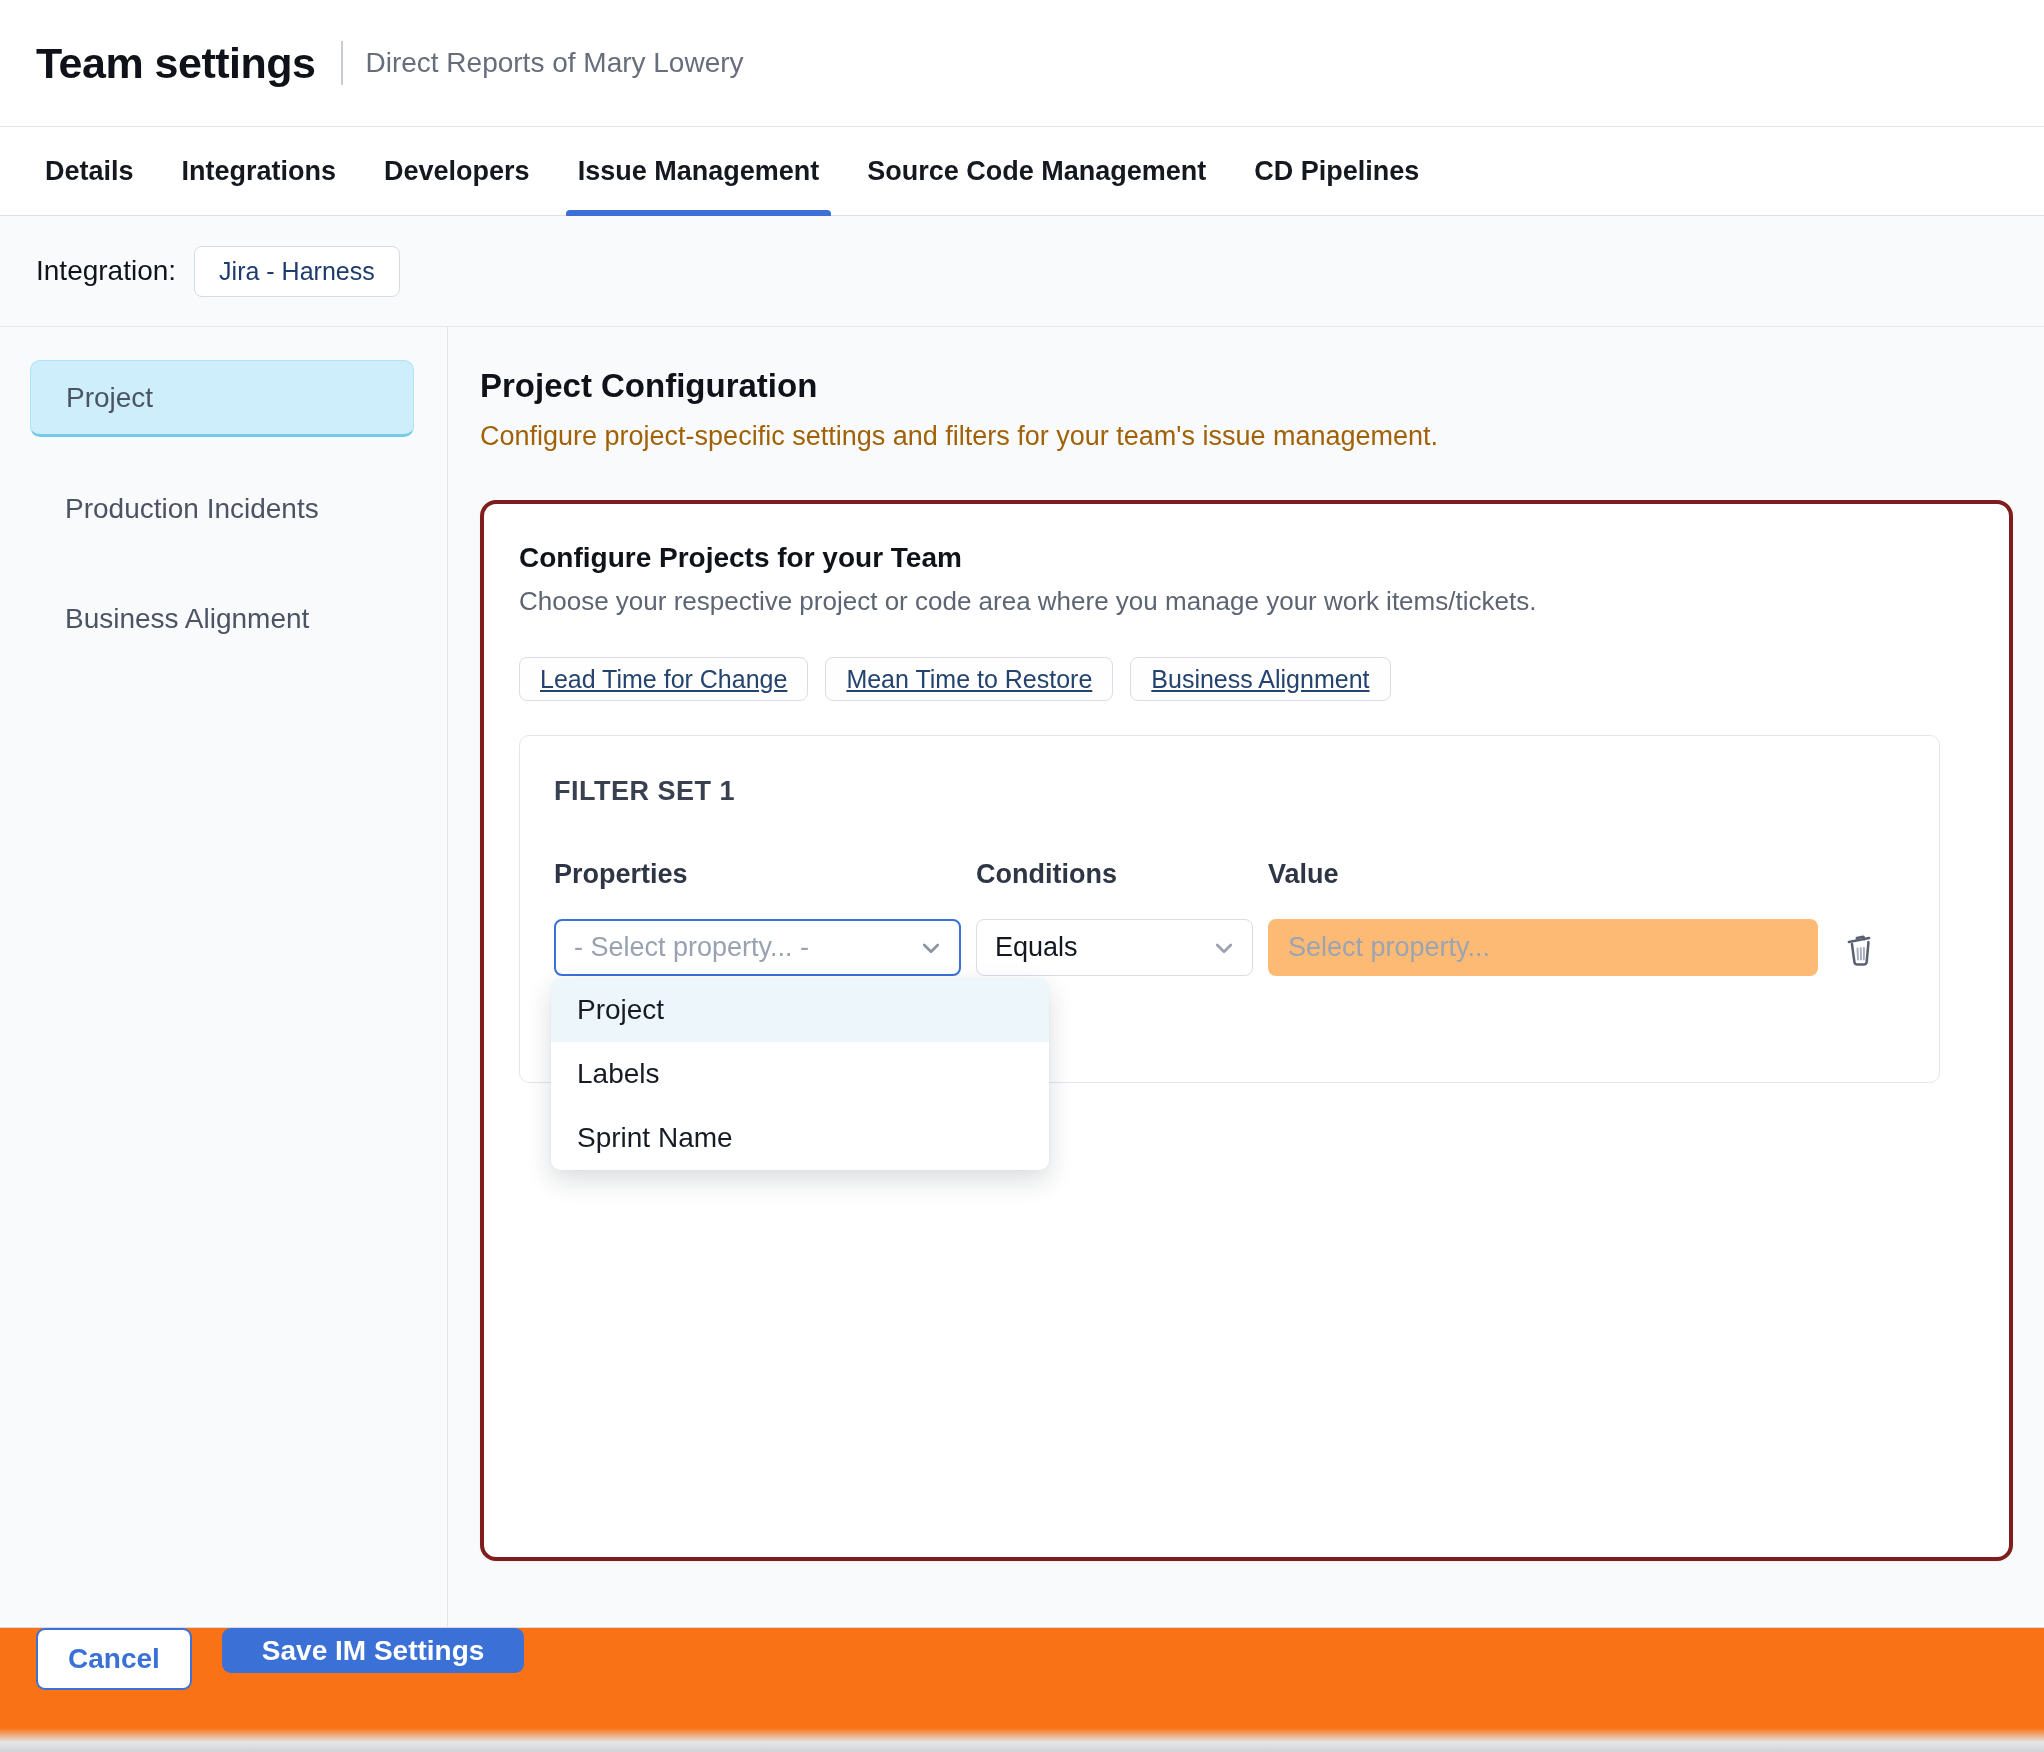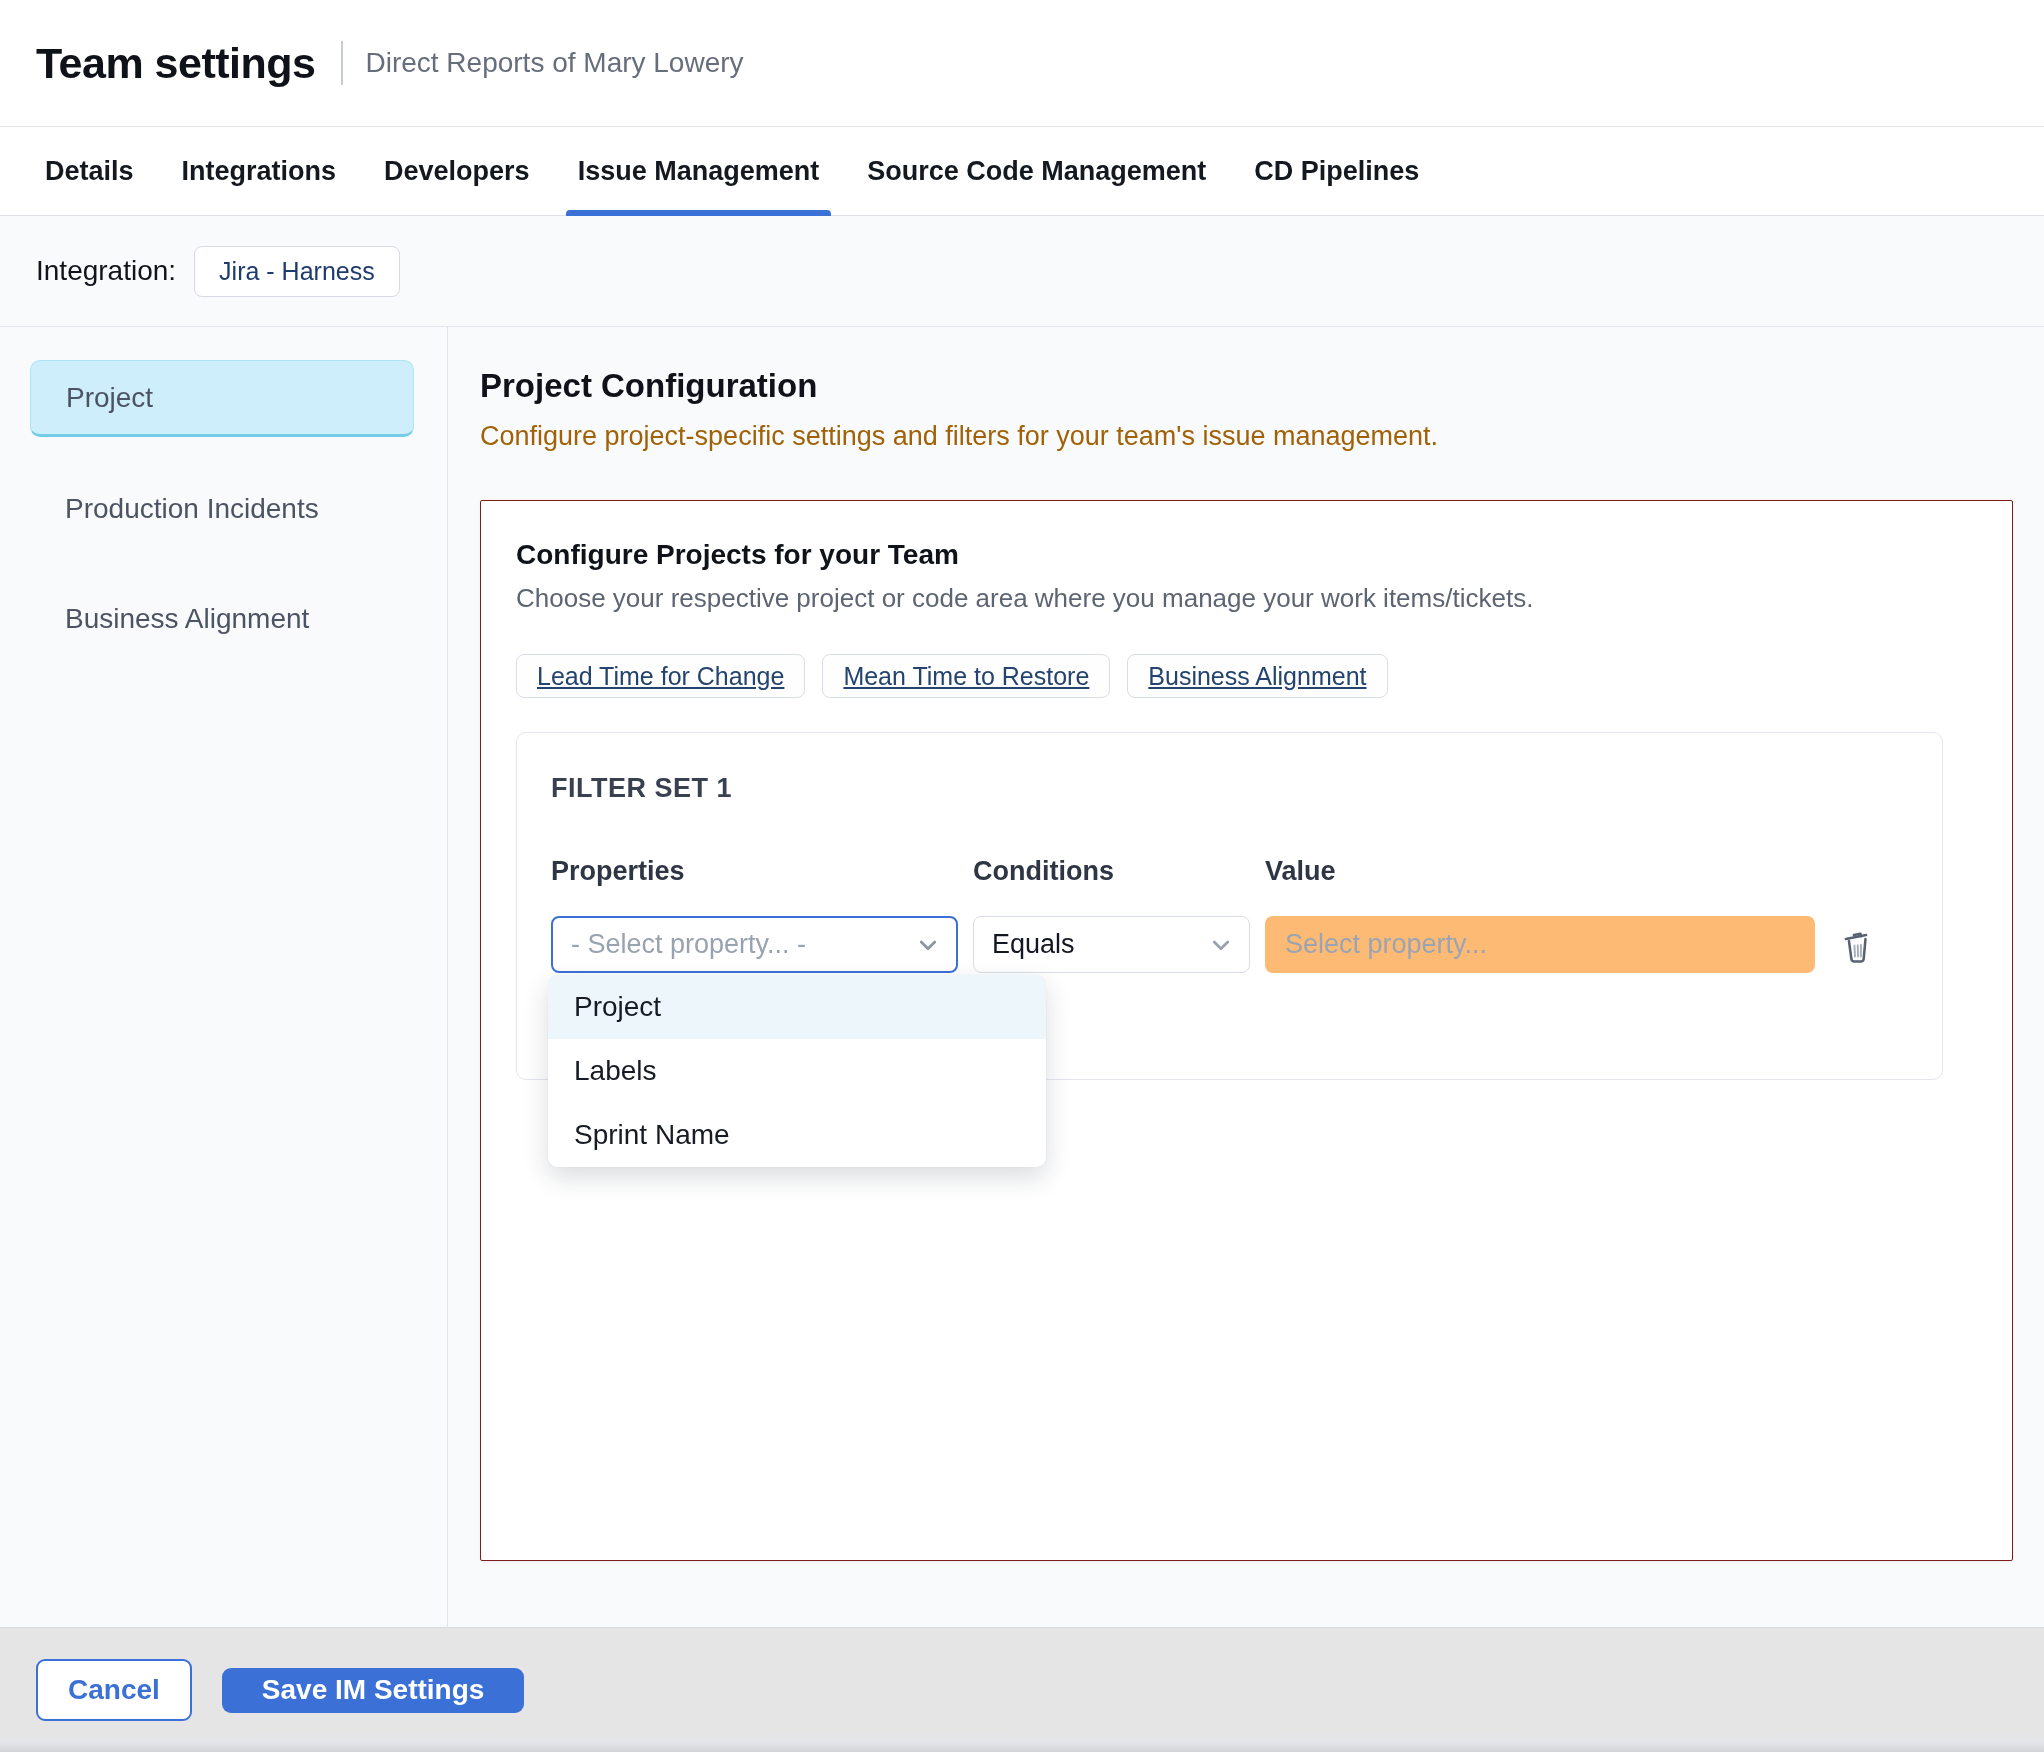--- a/index.html
+++ b/index.html
@@ -27,21 +27,21 @@
   
   .content { height:1300px; background:#f9fafc; display:flex; align-items:stretch; flex:none; }
   .sidebar { width:448px; flex:none; border-right:1px solid #e0e3ea; padding:33px 0 0 30px; }
   .side-item { width:384px; height:77px; display:flex; align-items:center; padding-left:35px; font-size:28px; color:#4c5464; margin-bottom:33px; border-radius:10px; cursor:pointer; }
   .side-item.active { background:#cdeefa; border:1px solid #aee3f4; border-bottom:3px solid #76cce8; }
 
   .main { flex:1; padding:40px 31px 0 32px; }
   .main-title { font-size:33px; font-weight:700; color:#0f1319; }
   .main-desc { font-size:27px; color:#a16207; margin-top:16px; }
 
-  .card { margin-top:48px; background:#fff; border:1px solid #7f1d1d; border-radius:2px; box-shadow:0 1px 3px rgba(16,24,40,0.05); padding:38px 35px; height:1061px; position:relative; }
+  .card { margin-top:48px; background:#fff; border:4px solid #7f1d1d; border-radius:16px; box-shadow:0 1px 3px rgba(16,24,40,0.05); padding:38px 35px; height:1061px; position:relative; }
   .card-title { font-size:28px; font-weight:700; color:#0f1319; }
   .card-desc { font-size:26px; color:#5d6572; margin-top:12px; }
 
   .chips { display:flex; gap:17px; margin-top:40px; }
   .chip { font-size:25px; font-weight:500; color:#24436e; height:44px; display:flex; align-items:center; padding:4px 20px; background:#fefefe; border:1.5px solid #d9dde5; border-radius:8px; cursor:pointer; font-family:inherit;text-decoration:underline; }
 
   .filter-box { margin-top:34px; margin-right:34px; border:1.5px solid #e3e6ec; border-radius:10px; height:348px; padding:40px 0 0 34px; position:relative; background:#fff; }
   .filter-title { font-size:27px; font-weight:700; color:#394050; letter-spacing:0.5px; }
   .filter-grid { display:grid; grid-template-columns:407px 277px 550px 70px; column-gap:15px; align-items:center; }
   .labels-row { margin-top:52px; }
@@ -56,21 +56,21 @@
   .value-input { height:57px; width:100%; background:#fdba74; border:none; border-radius:8px; padding:8px 20px; font-size:27px; color:#3a4250; font-family:inherit; }
   .value-input::placeholder { color:#9aa4b3; }
 
   .trash-btn { background:none; border:none; width:52px; height:52px; cursor:pointer; display:flex; align-items:center; justify-content:center; }
 
   .dropdown { position:absolute; left:31px; top:242px; width:498px; background:#fff; border-radius:10px; box-shadow:0 10px 26px rgba(25,39,59,0.16), 0 0 1px rgba(0,0,0,0.12); overflow:hidden; z-index:5; }
   .option { height:64px; display:flex; align-items:center; padding:0 26px; font-size:28px; color:#161b24; cursor:pointer; background:#fff; }
   .option.highlighted { background:#edf6fb; }
 
   
-  .app-footer { height:125px; background:#e5e5e5; border-top:1px solid #d8dbe2; display:flex; align-items:center; padding:0 36px; gap:30px; position:relative; flex:none; }
+  .app-footer { height:125px; background:#f97316; border-top:1px solid #d8dbe2; display:flex; padding:0 36px; gap:30px; position:relative; flex:none; }
   .btn { font-family:inherit; font-size:28px; font-weight:700; border-radius:9px; cursor:pointer; }
   .btn-cancel { height:62px; padding:0 30px; background:#fff; color:#3b70d6; border:2.5px solid #3b70d6; }
   .btn-save { height:45px; padding:0 40px; background:#3b70d6; color:#fff; border:none; }
   .footer-fade { position:absolute; left:0; right:0; bottom:0; height:24px; background:linear-gradient(180deg, rgba(255,255,255,0) 0%, #e4e5e8 60%, #d2d3d6 100%); pointer-events:none; }
 </style>
 </head>
 <body>
 
 <div class="app">
 

